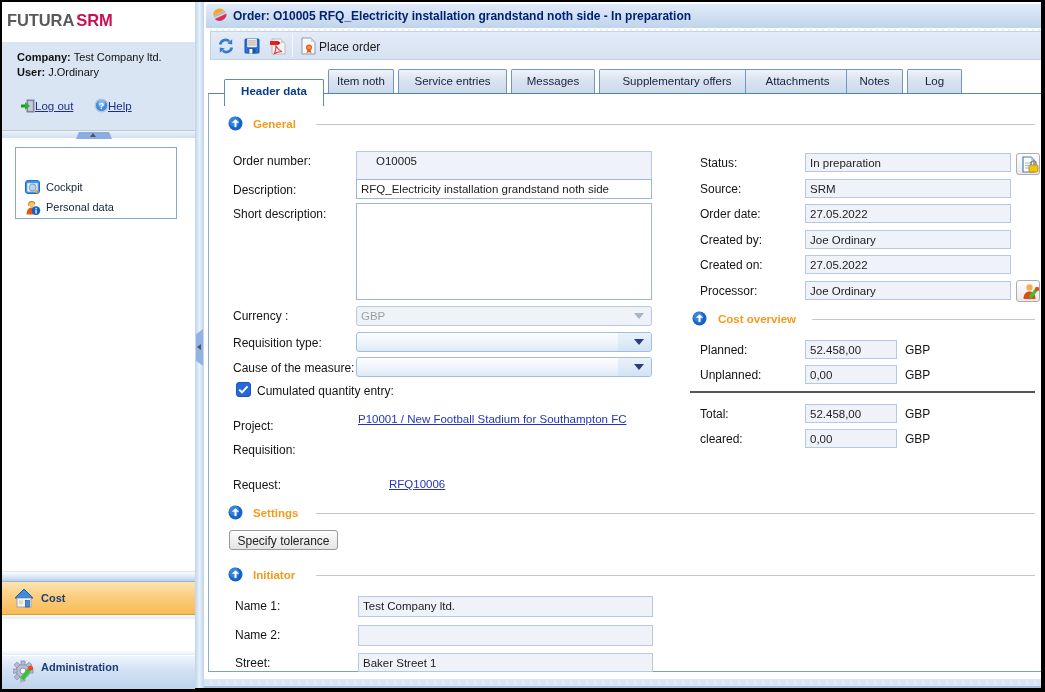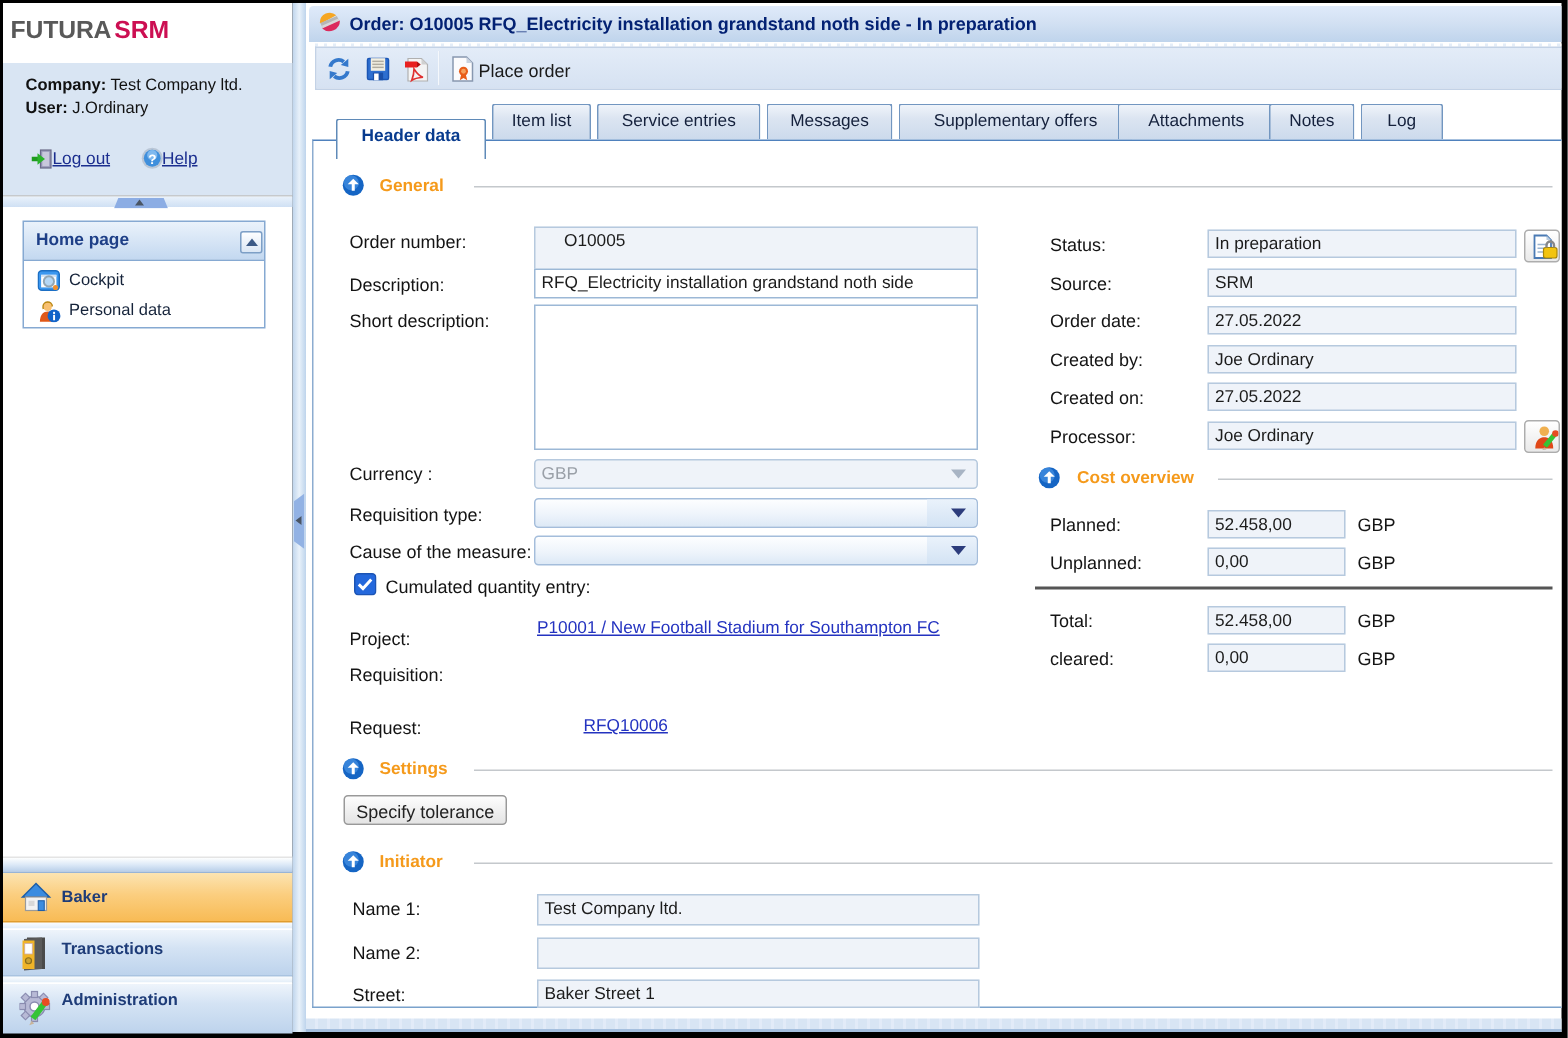--- a/index.html
+++ b/index.html
@@ -85,26 +85,20 @@
           <text x="7.5" y="11" text-anchor="middle" font-size="9" font-weight="bold" fill="#fff" font-family="Liberation Sans">?</text>
         </svg>
       </div>
       <a class="abs link" style="left:106px; top:58px; color:#1b2e8f; font-size:11.5px;">Help</a>
     </div>
     <div id="hsplit" class="abs">
         <div class="handle"></div>
         <div class="arr"></div>
       </div>
     <div id="menu" class="abs">
-      <div id="menuhead" class="abs">
-          <span class="t">Home page</span>
-        <div id="menubtn" class="abs">
-            <div class="a"></div>
-          </div>
-      </div>
       <div class="abs" style="left:9px; top:32px; width:15px; height:14px;">
         <svg width="15" height="14" viewBox="0 0 15 14">
           <rect x="0.5" y="0.5" width="14" height="13" rx="2.5" fill="#3b97ef" stroke="#1c6fc4" stroke-width="1"></rect>
           <rect x="2.4" y="3.2" width="10.2" height="8.4" fill="#fdfdfd"></rect>
           <rect x="2.4" y="3.2" width="10.2" height="1.4" fill="#cfe2f5"></rect>
           <circle cx="7.6" cy="7.6" r="3.4" fill="#b5d7f5" stroke="#93a6b4" stroke-width="1.3"></circle>
           <circle cx="12" cy="11.7" r="1.7" fill="#f09030"></circle>
         </svg>
       </div>
       <div class="abs menuitem" style="left:30px; top:33px;">Cockpit</div>
@@ -125,33 +119,21 @@
     <div class="abs" style="left:0; top:649px; width:193px; height:4px; background:linear-gradient(#fbfdfe,#e2edf8);"></div>
     <div id="nav-home" class="abs navrow">
       <div class="abs" style="left:11px; top:4px;">
         <svg width="22" height="24" viewBox="0 0 22 24">
           <path d="M2 12 L11 3 L20 12 Z" fill="#3b8ce0" stroke="#1e5ea8" stroke-width="1"></path>
           <rect x="4" y="12" width="14" height="9" fill="#f2f2f2" stroke="#9a9a9a" stroke-width="0.8"></rect>
           <rect x="12.5" y="14.5" width="4" height="6.5" fill="#3b8ce0" stroke="#1e5ea8" stroke-width="0.7"></rect>
           <rect x="6" y="14.5" width="4" height="3.5" fill="#d8d8d8"></rect>
         </svg>
       </div>
-      <div class="navlabel">Baker</div>
-    </div>
-    <div id="nav-trans" class="abs navrow">
-      <div class="abs" style="left:12px; top:4px;">
-        <svg width="18" height="24" viewBox="0 0 18 24">
-          <path d="M4 1 L16 1 L16 22 L4 22 Z" fill="#4a4a4a"></path>
-          <path d="M2 2 L14 1 L14 22 L2 23 Z" fill="#5a5a5a"></path>
-          <rect x="1" y="3" width="8" height="19" fill="#f0b428"></rect>
-          <rect x="2.5" y="5" width="5" height="7" fill="#fff" stroke="#caa" stroke-width="0.5"></rect>
-          <circle cx="5" cy="16.5" r="2" fill="#caa233" stroke="#8a6d1c" stroke-width="0.8"></circle>
-        </svg>
-      </div>
-      <div class="navlabel" style="top:7px;">Transactions</div>
+      <div class="navlabel">Cost</div>
     </div>
     <div id="nav-admin" class="abs navrow">
       <div class="abs" style="left:11px; top:4px;">
         <svg width="22" height="26" viewBox="0 0 22 26">
           <g fill="#b8bad6" stroke="#8a8cb0" stroke-width="0.8">
             <circle cx="10" cy="11" r="7"></circle>
             <rect x="8" y="1" width="4" height="4"></rect>
               <rect x="8" y="17" width="4" height="4"></rect>
             <rect x="0" y="9" width="4" height="4"></rect>
               <rect x="16" y="9" width="4" height="4"></rect>
@@ -224,21 +206,21 @@
           <path d="M10 1 L14 5 L10 5 Z" fill="#c8d2e0"></path>
           <circle cx="8" cy="10.5" r="3" fill="#e85c18"></circle>
           <circle cx="8" cy="10.5" r="1.6" fill="#f6a05c"></circle>
           <path d="M6.5 12.5 L5.5 16.5 L8 15 L10.5 16.5 L9.5 12.5 Z" fill="#e85c18"></path>
         </svg>
       </div>
       <div class="lbl">Place order</div>
     </div>
 
     <div id="tab-active" class="tab abs" style="left:20px; width:100px;"><span>Header data</span></div>
-    <div class="tab abs" style="left:124px; width:66px;"><span>Item list</span></div>
+    <div class="tab abs" style="left:124px; width:66px;"><span>Item noth</span></div>
     <div class="tab abs" style="left:194px; width:109px;"><span>Service entries</span></div>
     <div class="tab abs" style="left:307px; width:84px;"><span>Messages</span></div>
     <div class="tab abs" style="left:395px; width:156px;"><span>Supplementary offers</span></div>
     <div class="tab abs" style="left:541px; width:105px;"><span>Attachments</span></div>
     <div class="tab abs" style="left:642px; width:57px;"><span>Notes</span></div>
     <div class="tab abs" style="left:703px; width:55px;"><span>Log</span></div>
     <div id="content" class="abs"></div>
     <div id="hline-top" class="abs"></div>
     <div id="hscroll" class="abs"></div>
   </div>

